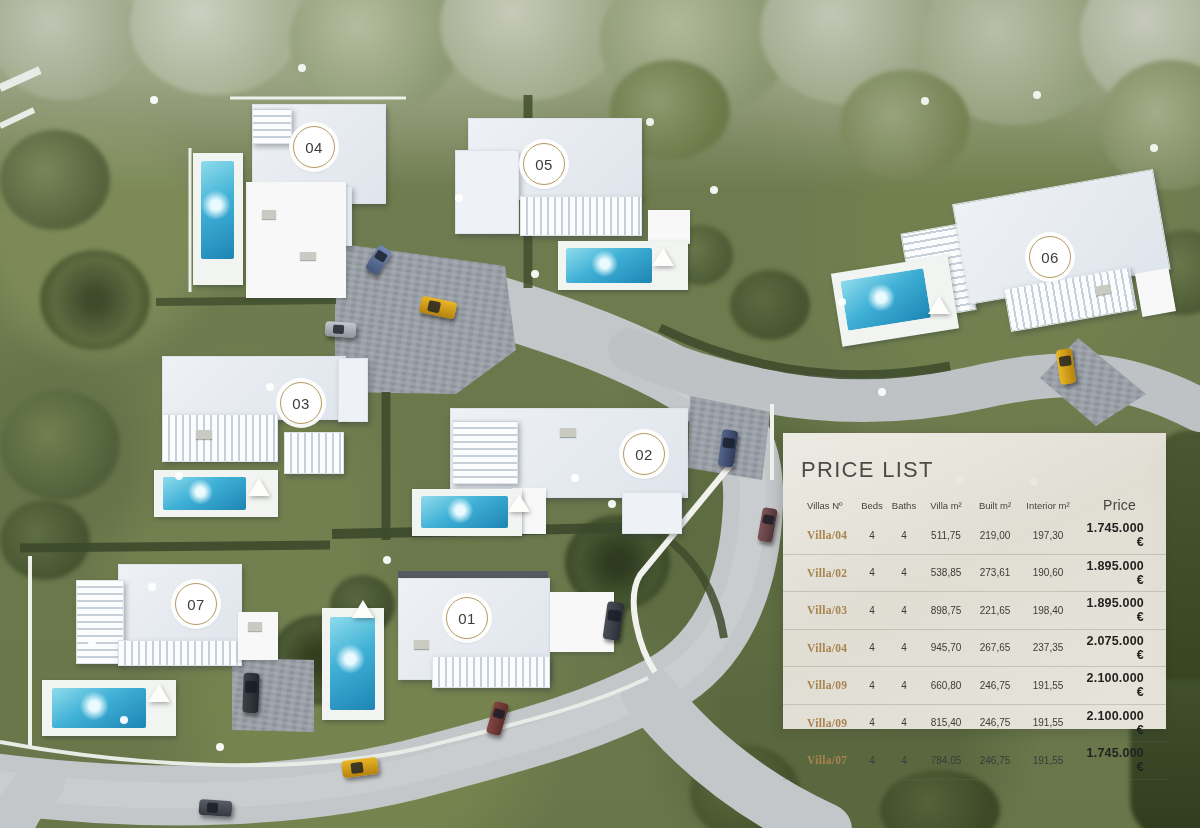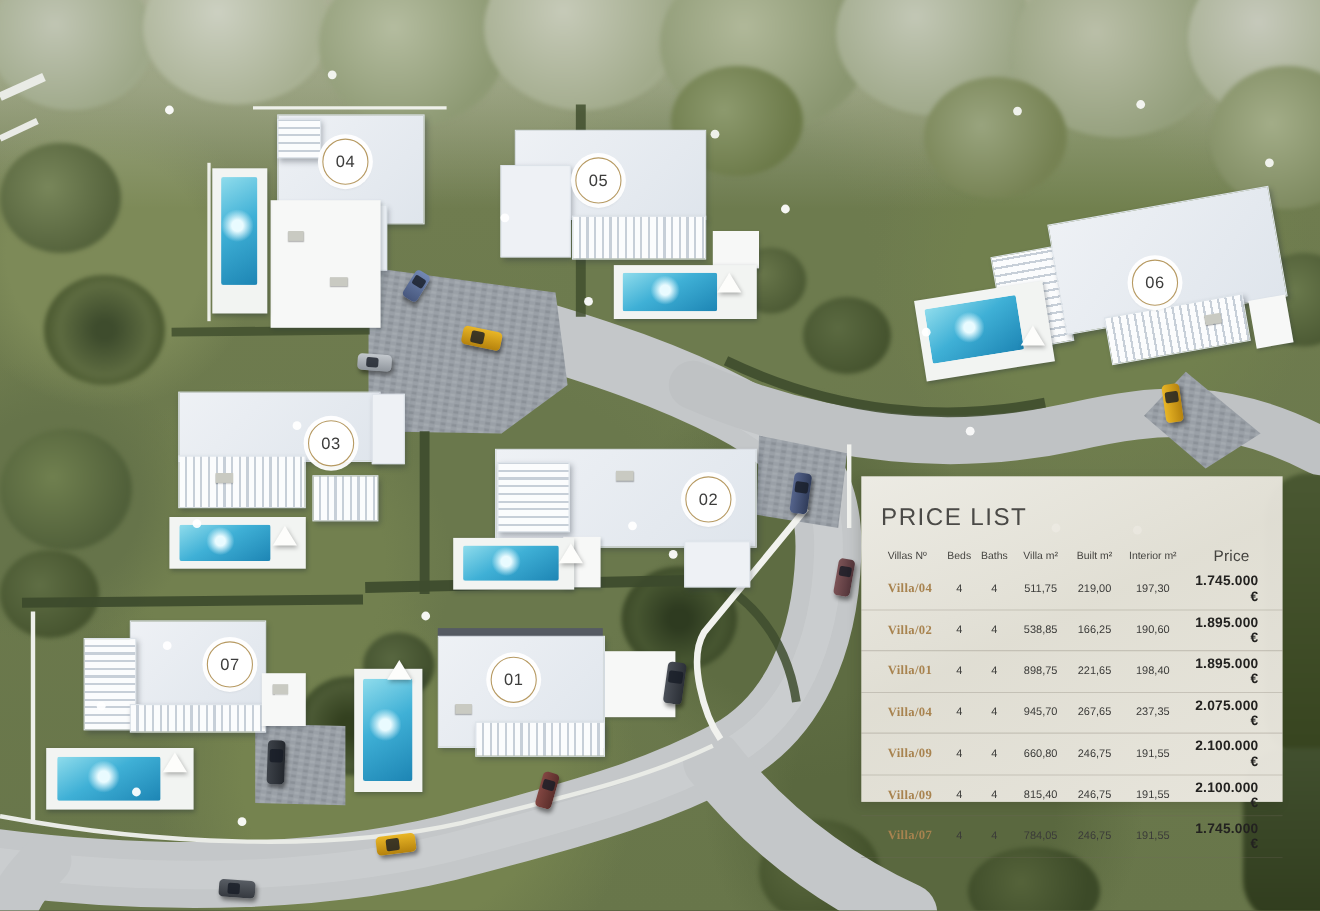--- a/index.html
+++ b/index.html
@@ -288,21 +288,21 @@
     </div>
   <div class="badge" style="left:1029px;top:236px;text-align:right;">
       <span>06</span>
     </div>
   <div class="badge" style="left:280px;top:382px;">
       <span>03</span>
     </div>
   <div class="badge" style="left:623px;top:433px;">
       <span>02</span>
     </div>
-  <div class="badge" style="left:188px;top:583px;">
+  <div class="badge" style="left:175px;top:583px;">
       <span>07</span>
     </div>
   <div class="badge" style="left:446px;top:597px;">
       <span>01</span>
     </div>
 
   <div class="panel">
     <div class="ptitle">PRICE LIST</div>
 
     <div class="prow phead">
@@ -322,26 +322,26 @@
       <div class="pcell">511,75</div>
       <div class="pcell">219,00</div>
       <div class="pcell">197,30</div>
       <div class="pcell cell-price">1.745.000 €</div>
     </div>
     <div class="prow">
       <div class="pcell cell-villa villa-label">Villa/02</div>
       <div class="pcell">4</div>
       <div class="pcell">4</div>
       <div class="pcell">538,85</div>
-      <div class="pcell">166,25</div>
+      <div class="pcell">273,61</div>
       <div class="pcell">190,60</div>
       <div class="pcell cell-price">1.895.000 €</div>
     </div>
     <div class="prow">
-      <div class="pcell cell-villa villa-label">Villa/01</div>
+      <div class="pcell cell-villa villa-label">Villa/03</div>
       <div class="pcell">4</div>
       <div class="pcell">4</div>
       <div class="pcell">898,75</div>
       <div class="pcell">221,65</div>
       <div class="pcell">198,40</div>
       <div class="pcell cell-price">1.895.000 €</div>
     </div>
     <div class="prow">
       <div class="pcell cell-villa villa-label">Villa/04</div>
       <div class="pcell">4</div>

